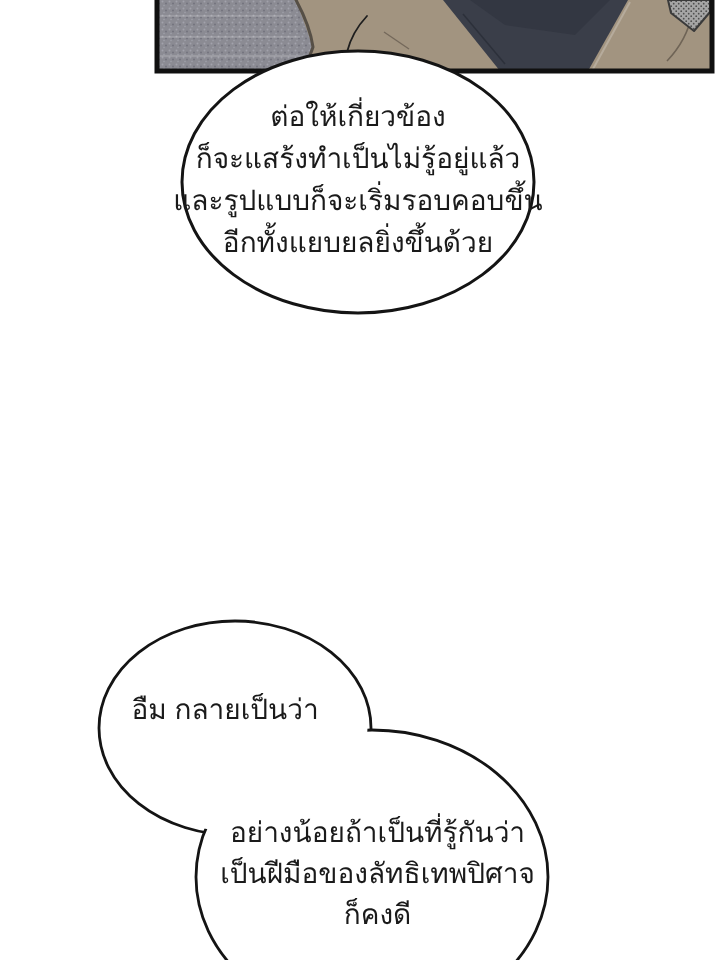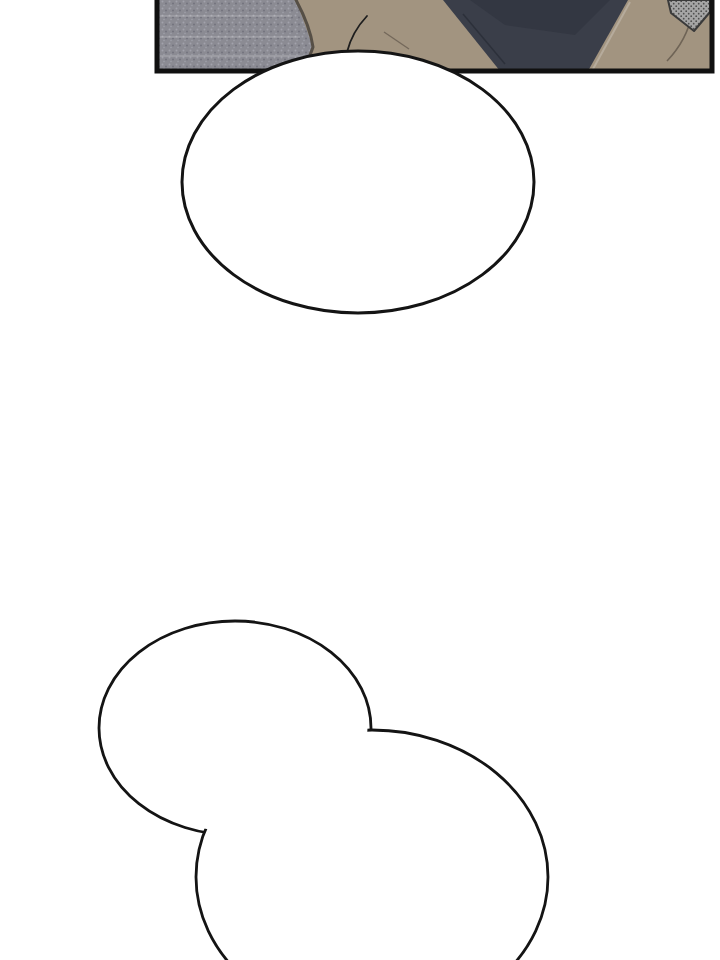--- a/index.html
+++ b/index.html
@@ -69,18 +69,30 @@
     </g>
 
     <ellipse cx="358" cy="182" rx="176" ry="131" stroke-width="3" fill="#ffffff" stroke="#141414"></ellipse>
 
     <ellipse cx="235" cy="728" rx="136" ry="107" stroke-width="2.8" fill="#ffffff" stroke="#141414"></ellipse>
     <ellipse cx="372" cy="877" rx="176" ry="147" stroke-width="2.8" fill="#ffffff" stroke="#141414"></ellipse>
 
     <ellipse cx="235" cy="728" rx="132.5" ry="103.5" stroke="none" fill="#ffffff"></ellipse>
   </svg>
 
+  <div class="btext" id="b1text">
+    <span class="tline">ต่อให้เกี่ยวข้อง</span>
+    <span class="tline">ก็จะแสร้งทำเป็นไม่รู้อยู่แล้ว</span>
+    <span class="tline">และรูปแบบก็จะเริ่มรอบคอบขึ้น</span>
+    <span class="tline">อีกทั้งแยบยลยิ่งขึ้นด้วย</span>
+  </div>
 
   <div class="btext" id="b2text">
+    <span class="tline">อืม กลายเป็นว่า</span>
   </div>
 
+  <div class="btext" id="b3text">
+    <span class="tline">อย่างน้อยถ้าเป็นที่รู้กันว่า</span>
+    <span class="tline">เป็นฝีมือของลัทธิเทพปิศาจ</span>
+    <span class="tline">ก็คงดี</span>
+  </div>
 
 </div>
 
 </body></html>

